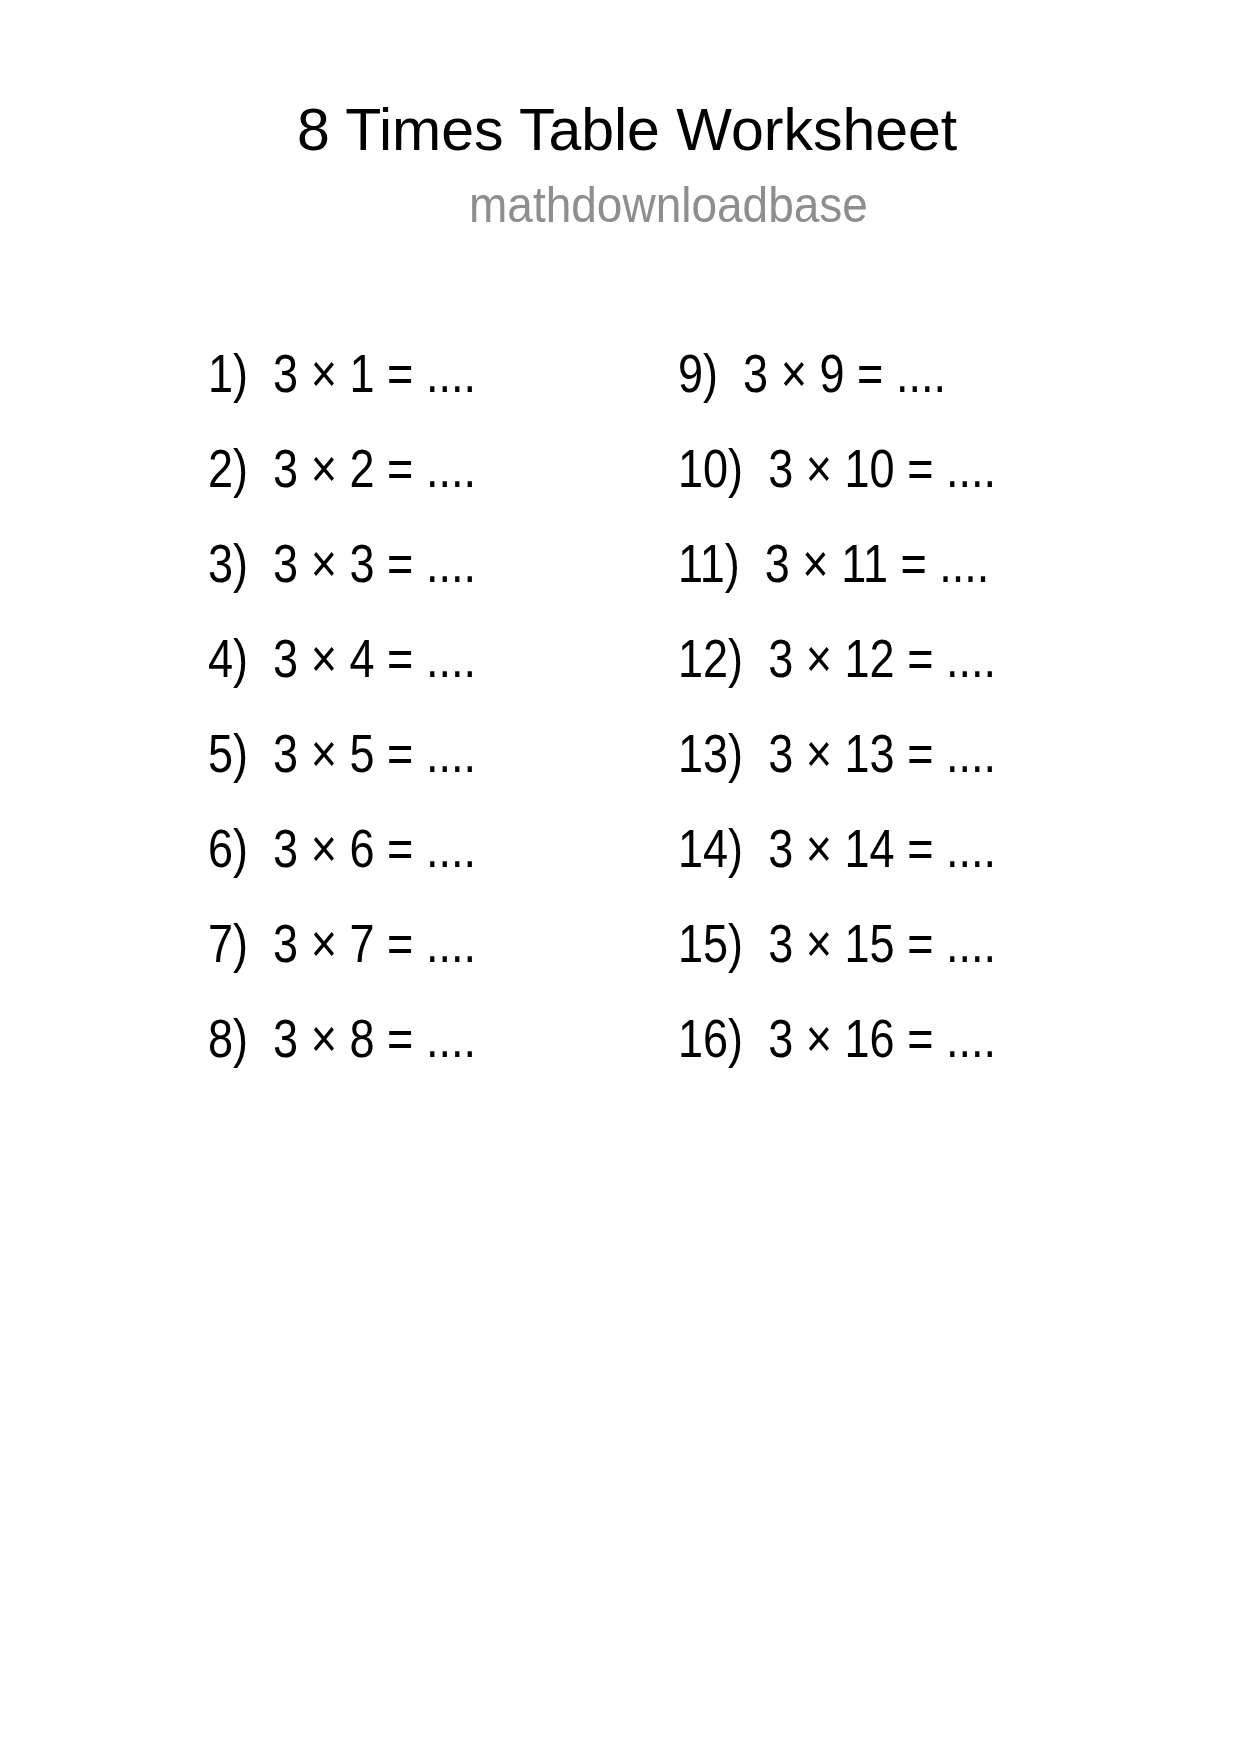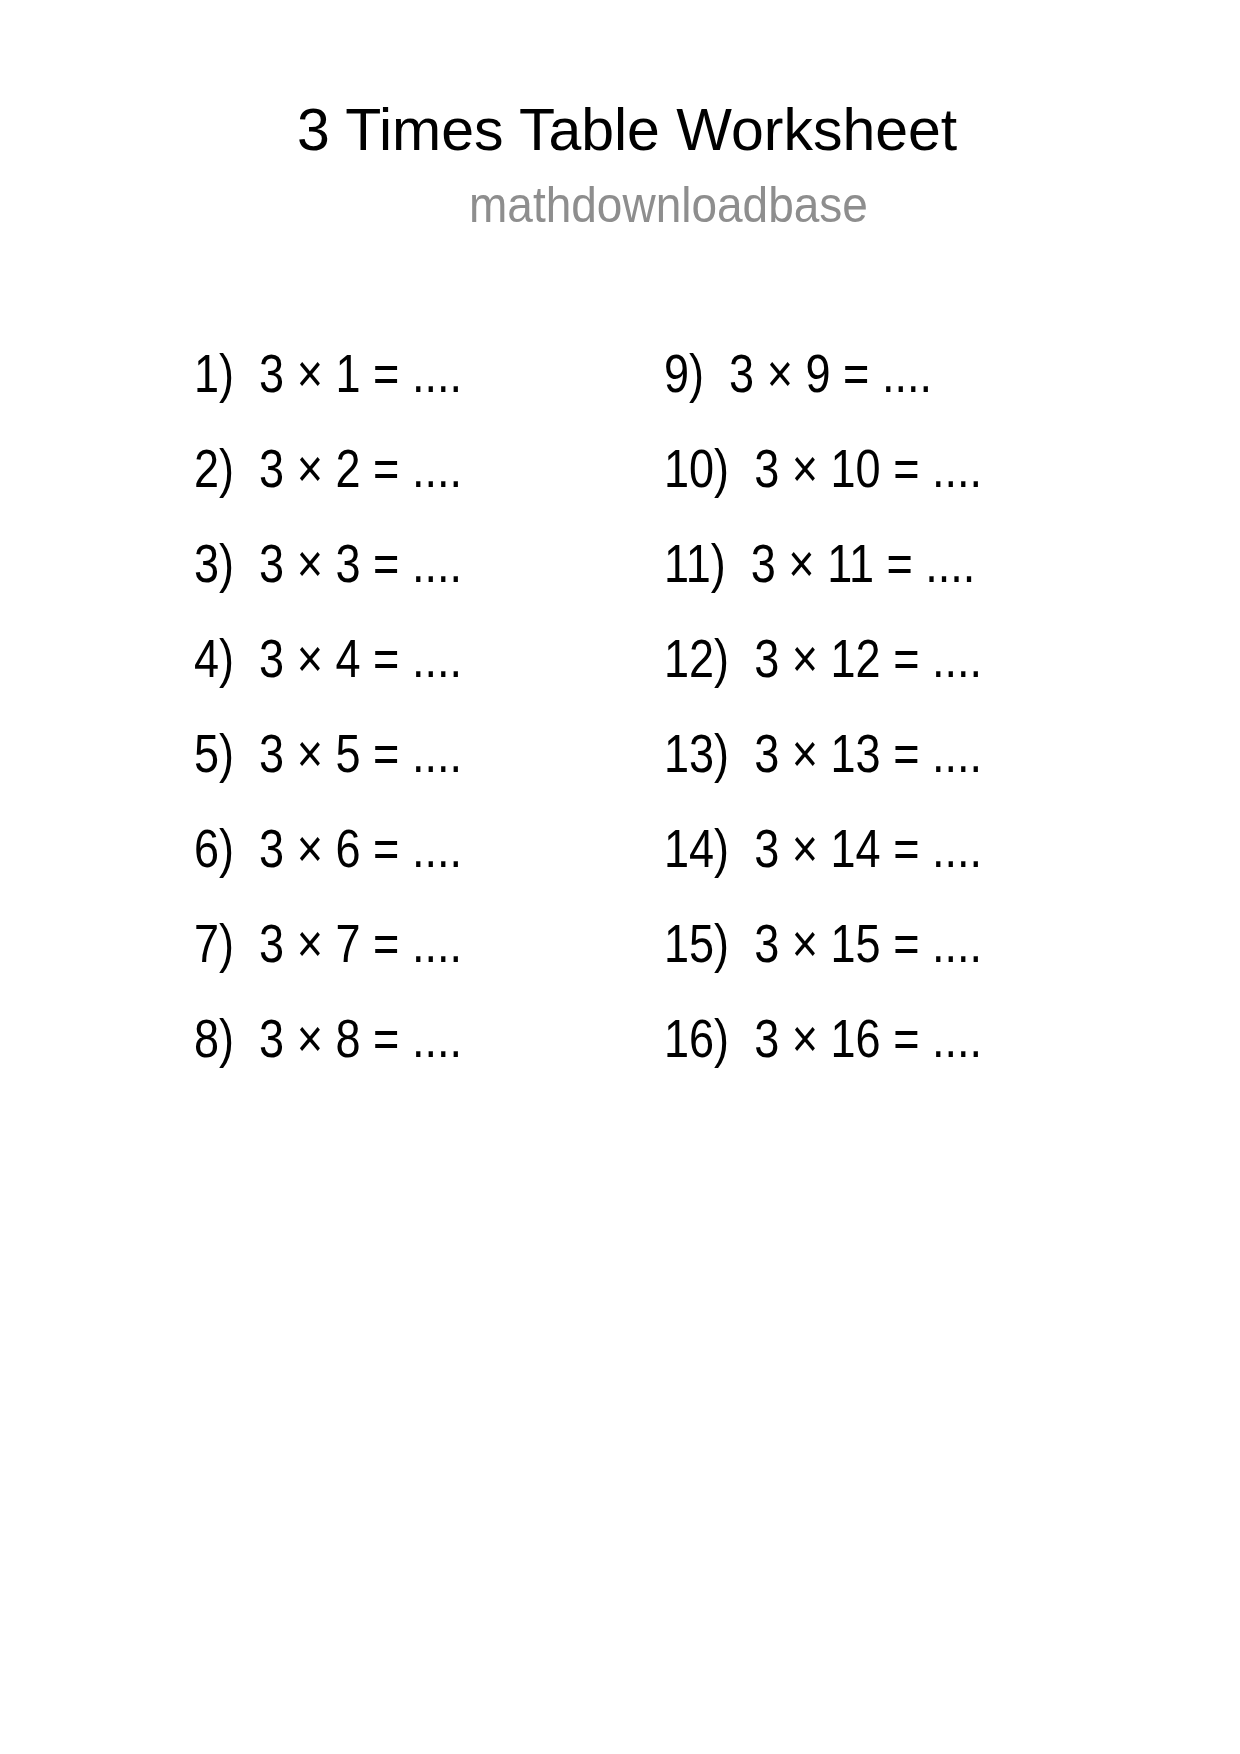--- a/index.html
+++ b/index.html
@@ -35,39 +35,40 @@
       font-size: 50px;
       line-height: 50px;
       color: #8e8e8e;
       white-space: pre;
       transform: scaleX(0.92);
       transform-origin: 0 0;
     }
     .col {
       position: absolute;
       top: 347px;
+      margin-left: 14px;
     }
     .col-left  { left: 194px; }
     .col-right { left: 664px; }
     .row {
       height: 95px;
       font-size: 53px;
       line-height: 53px;
       color: #000000;
       white-space: pre;
       transform: scaleX(0.85);
       transform-origin: 0 0;
     }
   </style>
 </head>
 <body>
 
 <div class="page">
 
-  <div class="title">3 Times Table Worksheet</div>
+  <div class="title">8 Times Table Worksheet</div>
 
   <div class="subtitle">mathdownloadbase</div>
 
   <div class="col col-left">
     <div class="row">1)  3 × 1 = ....</div>
     <div class="row">2)  3 × 2 = ....</div>
     <div class="row">3)  3 × 3 = ....</div>
     <div class="row">4)  3 × 4 = ....</div>
     <div class="row">5)  3 × 5 = ....</div>
     <div class="row">6)  3 × 6 = ....</div>

